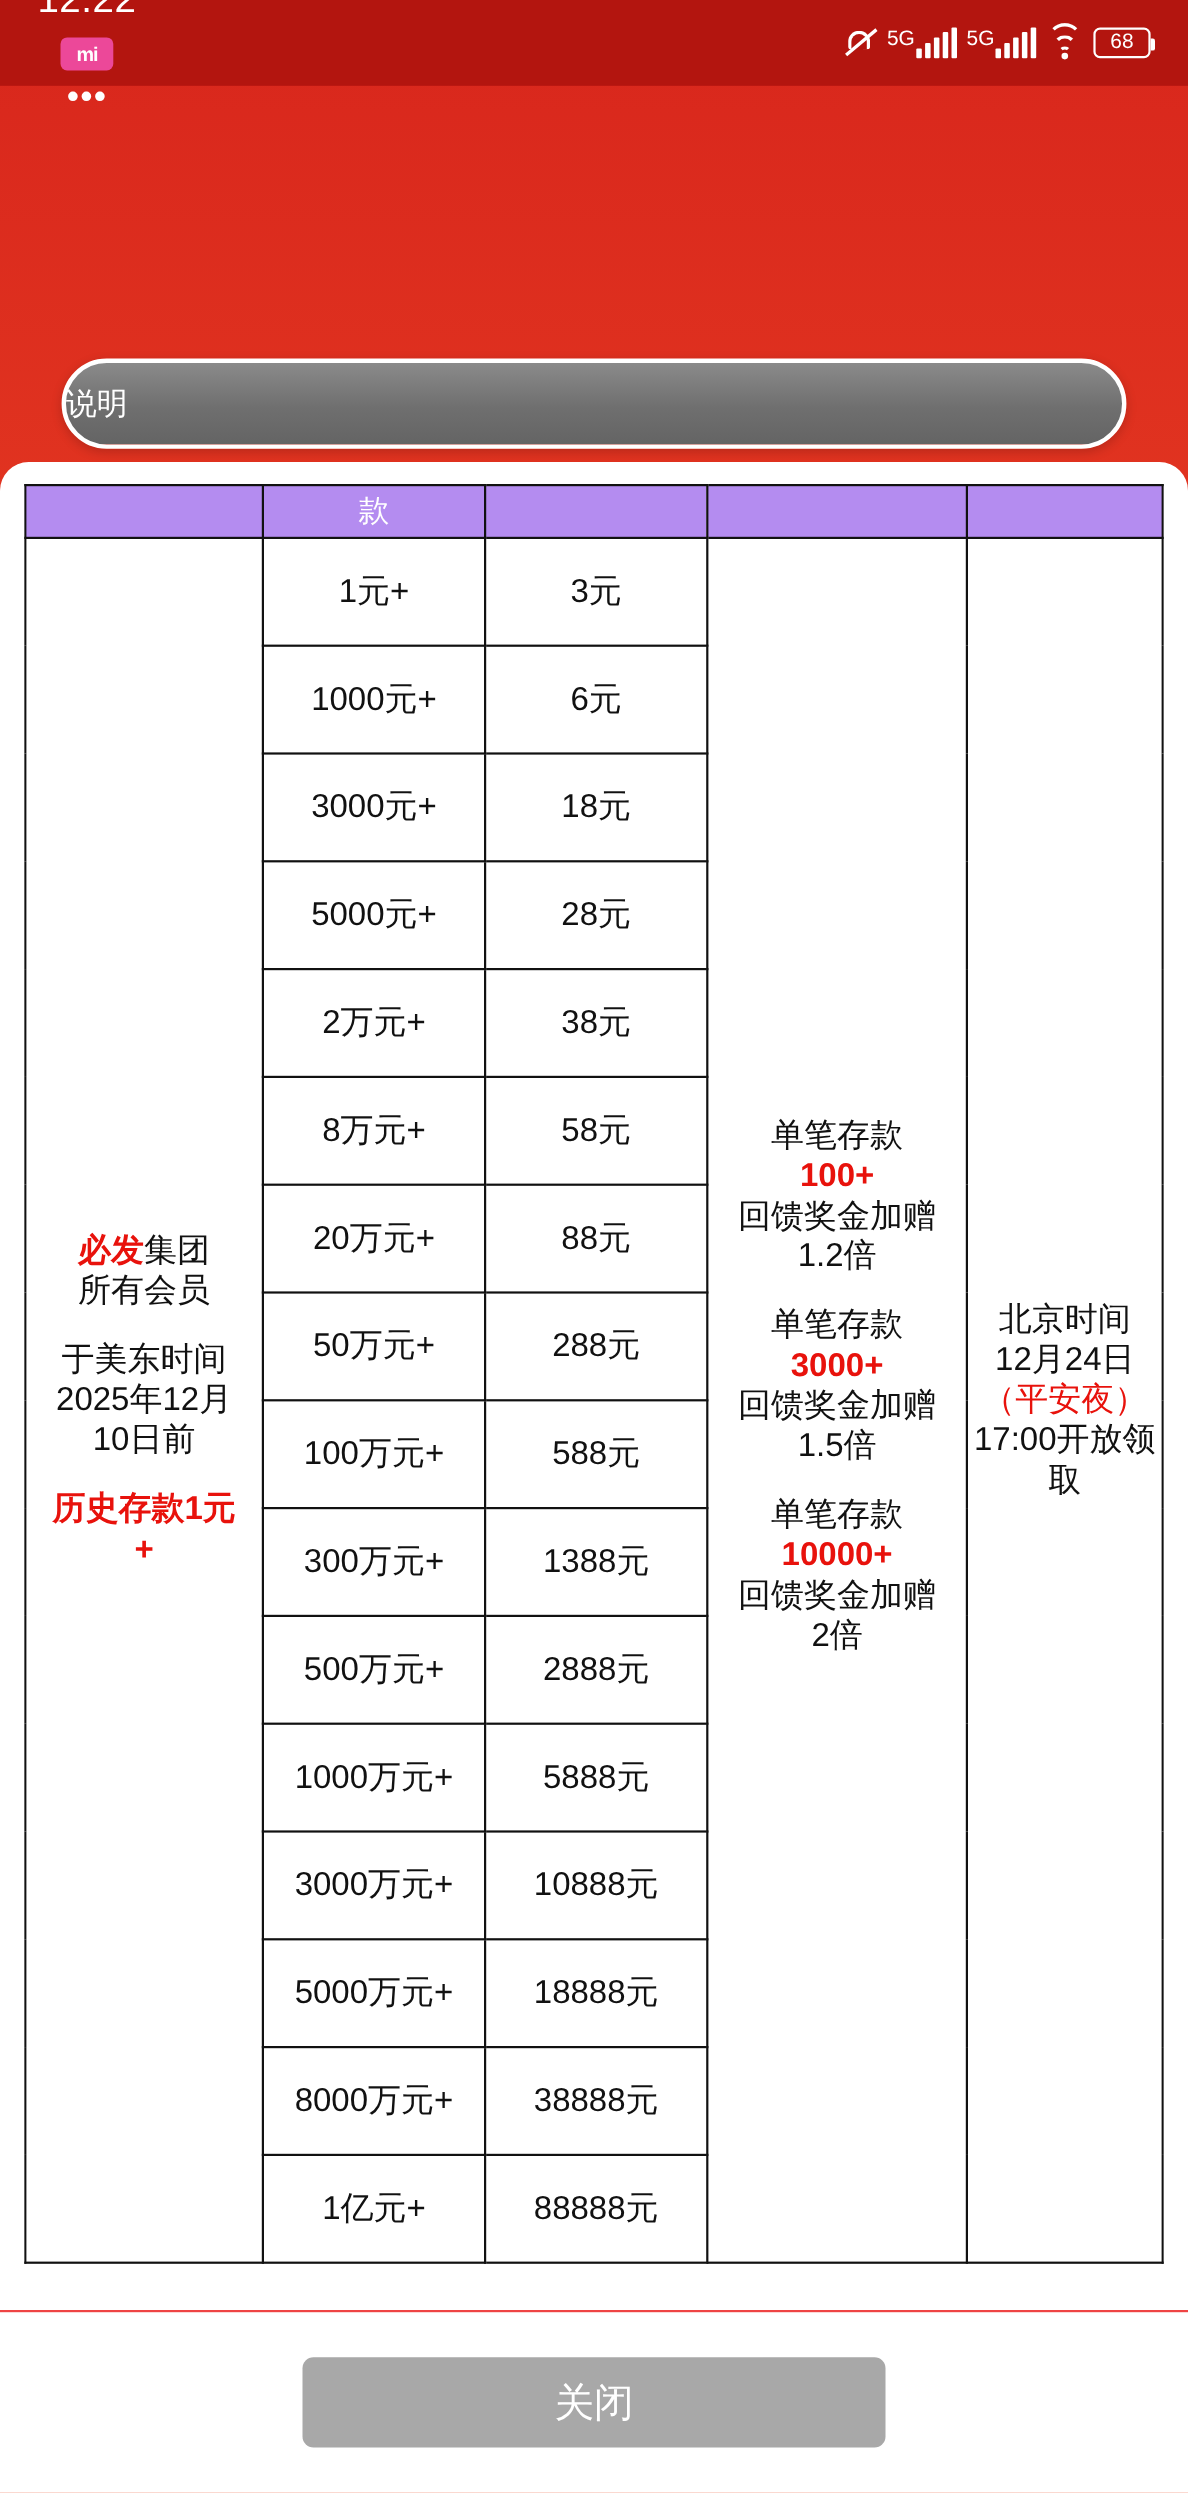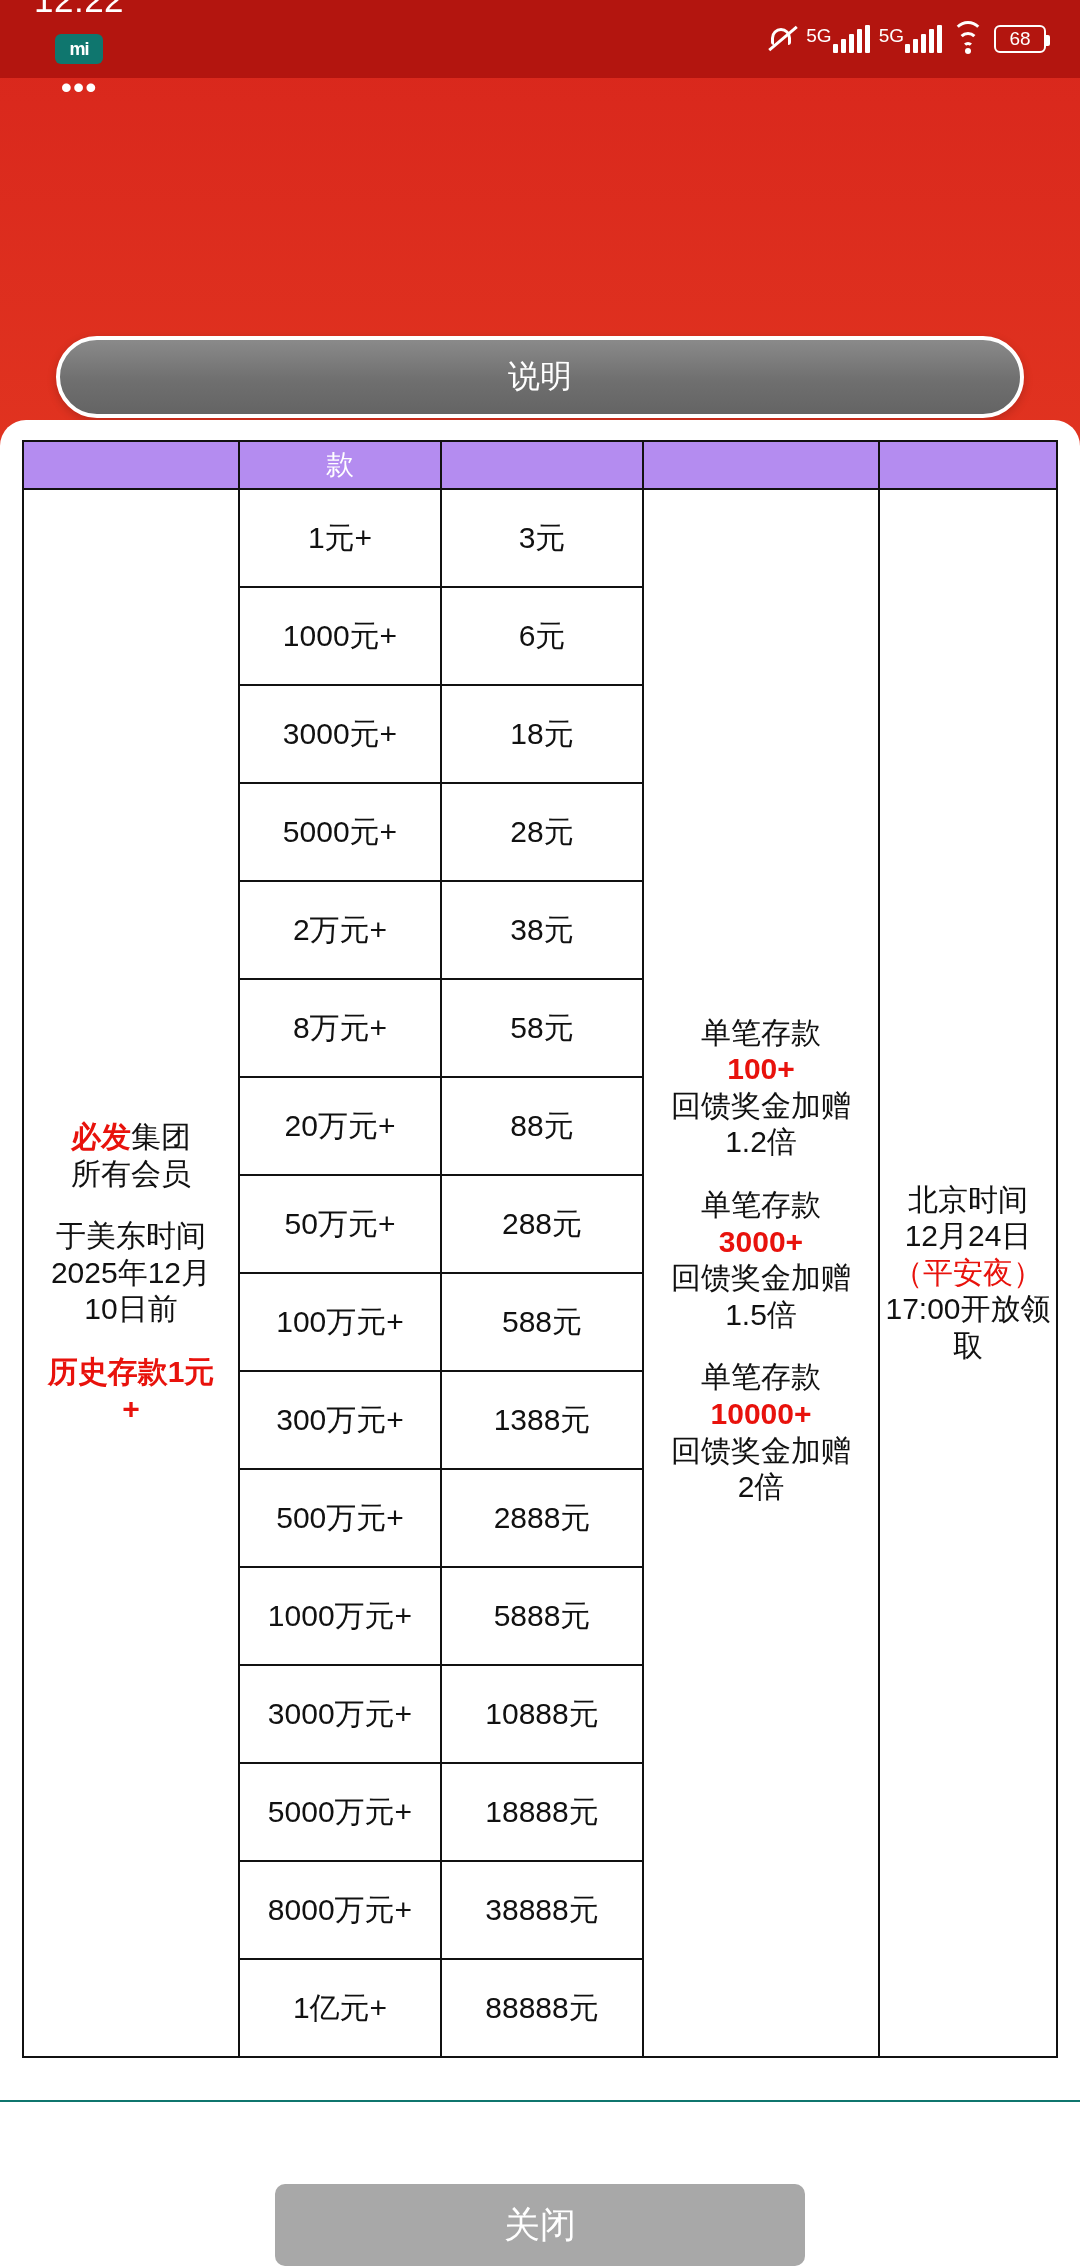--- a/index.html
+++ b/index.html
@@ -23,21 +23,21 @@
     height: 78px;
     background: #b3150f;
     display: flex;
     align-items: center;
     padding: 0 34px;
     color: #ffffff;
   }
   .sb-left { display: flex; align-items: center; gap: 14px; flex-direction: column; }
   .sb-time { font-size: 35px; letter-spacing: 0.5px; }
   .mi-logo {
-    width: 48px; height: 30px; background: #0f766e; border-radius: 6px;
+    width: 48px; height: 30px; background: #ec4899; border-radius: 6px;
     display: flex; align-items: center; justify-content: center;
     font-size: 18px; color: #fff; font-weight: bold; letter-spacing: -1px;
   }
   .sb-dots { font-size: 32px; letter-spacing: 1px; line-height: 0.6; }
   .sb-spacer { flex: 1; }
   .sb-right { display: flex; align-items: flex-start; gap: 9px; }
   .bars { display: inline-flex; align-items: flex-end; gap: 3px; height: 28px; }
   .bars i { display: block; width: 5px; background: #fff; border-radius: 1px; }
   .bars i:nth-child(1){height:9px}
   .bars i:nth-child(2){height:14px}
@@ -98,30 +98,30 @@
     color: #ffffff;
     font-size: 40px;
     font-weight: bold;
     letter-spacing: 1px;
     text-shadow: 0 2px 4px rgba(0,0,0,.25);
   }
 
   
   .notice-btn {
     position: absolute;
-    top: 336px;
+    top: 326px;
     left: 56px;
     width: 968px;
     height: 82px;
     border-radius: 41px;
     background: linear-gradient(180deg, #8a8a8a 0%, #6f6f6f 55%, #646464 100%);
     border: 4px solid #ffffff;
-    display: flex; align-items: center; justify-content: center;
-    color: #ffffff;
-    font-size: 32px;
+    display: flex; align-items: center; justify-content: flex-start;
+    color: #ffffff;
+    font-size: 28px;
     box-shadow: 0 3px 10px rgba(0,0,0,.18);
   }
 
   
   .sheet {
     position: absolute;
     top: 420px;
     left: 0;
     width: 1080px;
     height: 1846px;
@@ -176,23 +176,23 @@
   .side-cell { font-size: 30px; line-height: 1.5; }
   .side-cell .gap { height: 26px; }
 
   
   .close-bar {
     position: absolute;
     left: 0; bottom: 0;
     width: 1080px;
     height: 166px;
     background: #ffffff;
-    border-top: 2px solid #0f766e;
+    border-top: 2px solid #ef4444;
     display: flex;
-    align-items: flex-end;
+    align-items: center;
     justify-content: center;
   }
   .close-btn {
     width: 530px;
     height: 82px;
     border-radius: 10px;
     background: #a8a8a8;
     color: #ffffff;
     font-size: 36px;
     display: flex; align-items: center; justify-content: center;

